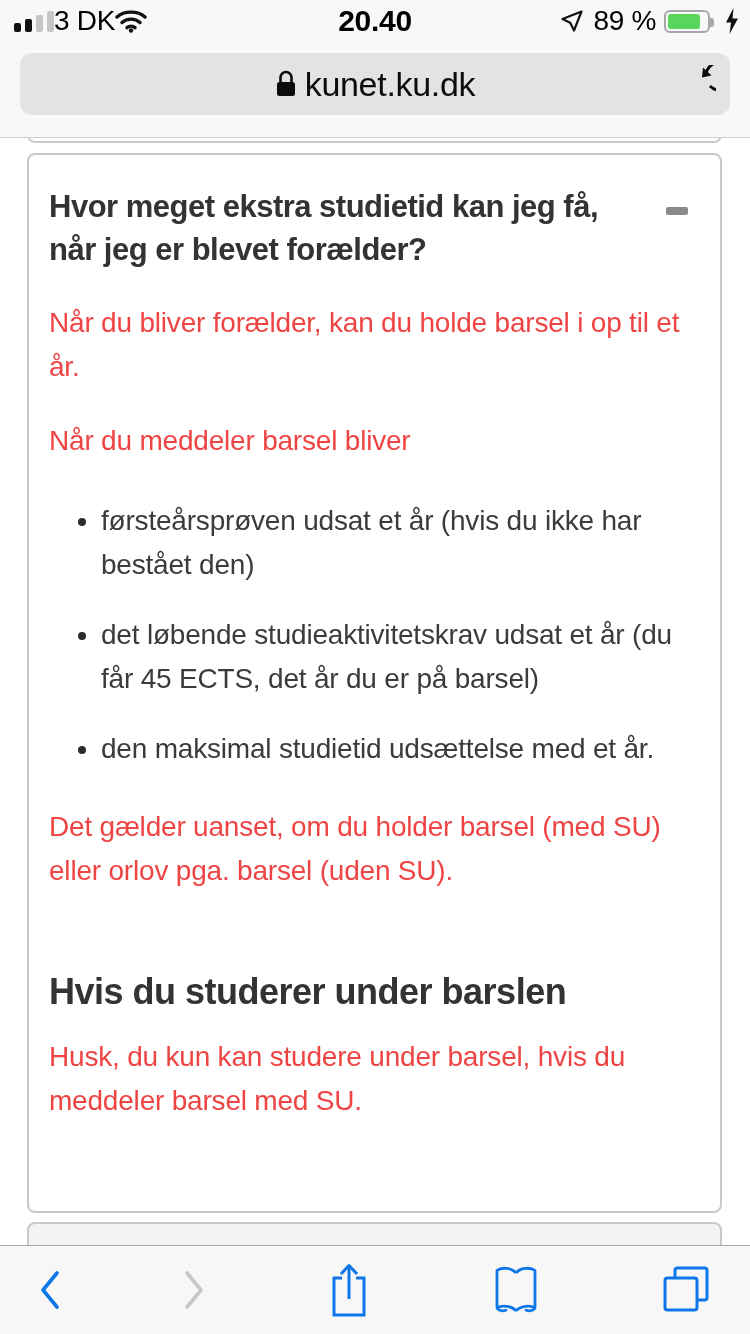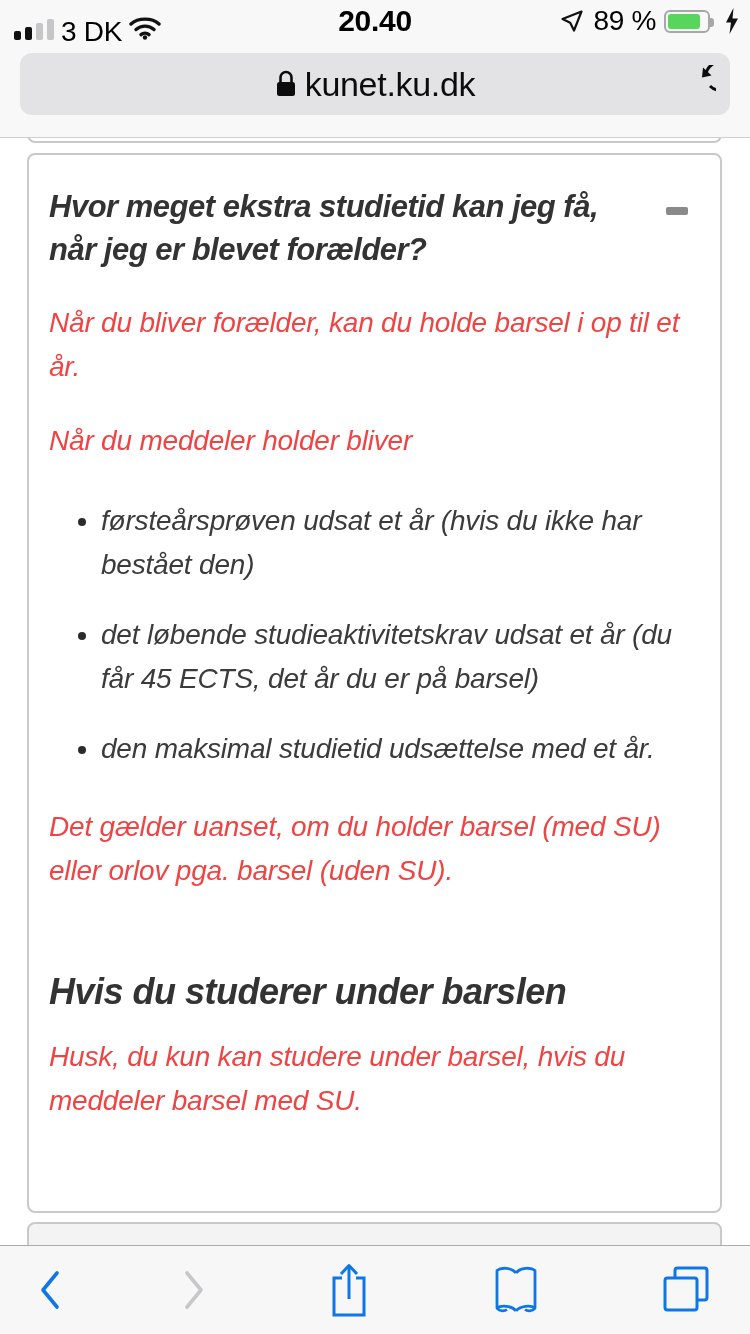--- a/index.html
+++ b/index.html
@@ -10,21 +10,21 @@
   }
   
   #chrome{
     position:absolute;top:0;left:0;width:750px;height:137px;
     background:#f8f8f8;border-bottom:1px solid #cfcfcf;z-index:30;
   }
   #statusbar{
     position:absolute;top:0;left:0;width:750px;height:42px;
     color:#000;
   }
-  .sb-left{position:absolute;left:14px;top:16px;height:42px;display:flex;align-items:flex-start;gap:7px;}
+  .sb-left{position:absolute;left:14px;top:0;height:42px;display:flex;align-items:center;}
   .sb-bars{display:flex;align-items:flex-end;gap:4px;height:24px;padding-bottom:2px;}
   .sb-bar{width:7px;border-radius:2px;background:#c6c6c8;}
   .sb-bar.on{background:#111;}
   .sb-bar.b1{height:9px;}.sb-bar.b2{height:13px;}.sb-bar.b3{height:17px;}.sb-bar.b4{height:21px;}
   .sb-carrier{font-size:28px;letter-spacing:-.3px;}
   .sb-time{
     position:absolute;left:0;top:0;width:750px;height:42px;text-align:center;
     font-size:30px;font-weight:700;line-height:42px;letter-spacing:-.3px;
   }
   .sb-right{position:absolute;right:10px;top:0;height:42px;display:flex;align-items:center;gap:8px;}
@@ -39,21 +39,21 @@
     display:flex;align-items:center;justify-content:center;gap:8px;
   }
   #urlfield .domain{font-size:34px;color:#0c0c0c;letter-spacing:-.3px;}
   #reload-btn{
     position:absolute;right:14px;top:12px;width:40px;height:40px;
     background:none;border:none;padding:0;cursor:pointer;
   }
   
   .card{
     position:absolute;left:27px;width:695px;box-sizing:border-box;
-    background:#fff;border:2px solid #c9c9c9;border-radius:8px;font-style:italic;
+    background:#fff;border:2px solid #c9c9c9;border-radius:8px;
   }
   #prev-card{top:112px;height:31px;border-radius:0 0 8px 8px;z-index:10;}
   #main-card{top:153px;height:1060px;z-index:10;padding:30px 26px 30px 20px;overflow:hidden;}
   #next-card{top:1222px;height:80px;background:#f3f3f4;z-index:10;}
   
   #main-card h1{
     margin:0 0 30px 0;max-width:600px;
     font-size:31px;font-weight:700;line-height:43px;letter-spacing:-.5px;color:#333;
   }
   #main-card p{
@@ -90,21 +90,21 @@
 
 <div id="screen">
 
   <div id="prev-card" class="card"></div>
 
   <div id="main-card" class="card">
     <h1>Hvor meget ekstra studietid kan jeg få, når jeg er blevet forælder?</h1>
     <button id="collapse-btn" aria-label="collapse"></button>
 
     <p>Når du bliver forælder, kan du holde barsel i op til et år.</p>
-    <p>Når du meddeler holder bliver</p>
+    <p>Når du meddeler barsel bliver</p>
 
     <ul>
       <li>førsteårsprøven udsat et år (hvis du ikke har bestået den)</li>
       <li>det løbende studieaktivitetskrav udsat et år (du får 45 ECTS, det år du er på barsel)</li>
       <li>den maksimal studietid udsættelse med et år.</li>
     </ul>
 
     <p>Det gælder uanset, om du holder barsel (med SU) eller orlov pga. barsel (uden SU).</p>
 
     <h2>Hvis du studerer under barslen</h2>

